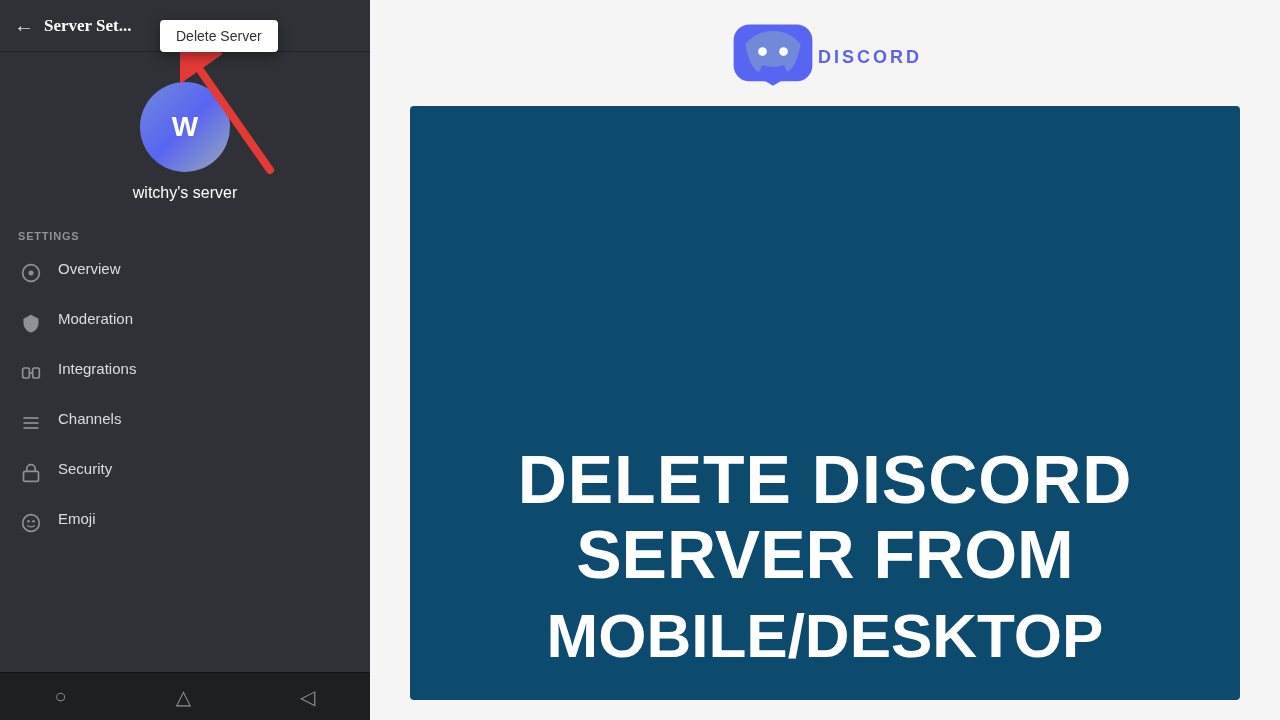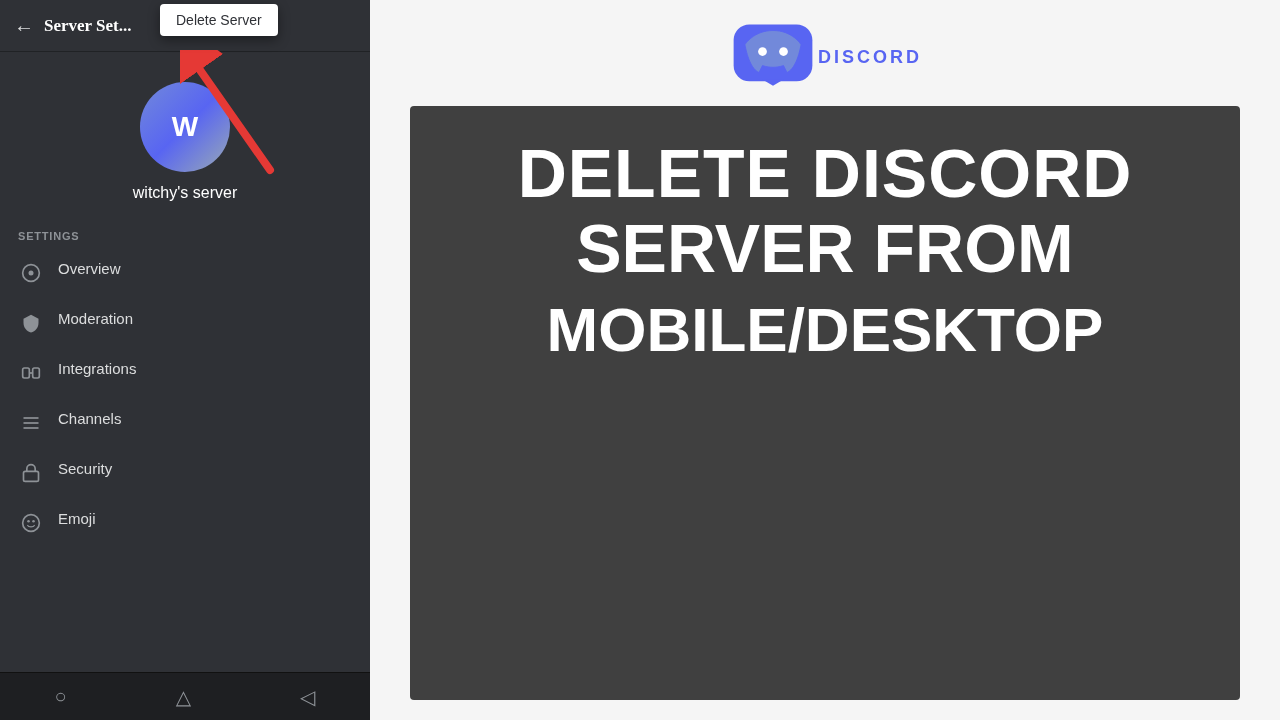--- a/index.html
+++ b/index.html
@@ -42,21 +42,21 @@
     .top-bar-title {
       color: #fff;
       font-size: 17px;
       font-weight: 600;
       font-family: Liberation Serif, serif;
     }
 
     
     .delete-server-popup {
       position: absolute;
-      top: 4px;
+      top: 20px;
       left: 160px;
       background: #fff;
       color: #2f3136;
       padding: 8px 16px;
       border-radius: 4px;
       font-size: 14px;
       font-weight: 500;
       z-index: 100;
       box-shadow: 0 4px 12px rgba(0,0,0,0.4);
       white-space: nowrap;
@@ -178,29 +178,29 @@
     .discord-text {
       color: #5865f2;
       font-size: 18px;
       font-weight: 700;
       letter-spacing: 3px;
       margin-top: 4px;
     }
 
     
     .main-banner {
-      background: #404040;
+      background: #0c4a6e;
       width: 100%;
       max-width: 830px;
       padding: 30px 16px;
       border-radius: 4px;
       display: flex;
       flex-direction: column;
       align-items: center;
-      justify-content: flex-start;
+      justify-content: flex-end;
       flex: 1;
     }
     .banner-line1 {
       color: #fff;
       font-size: 68px;
       font-weight: 900;
       text-align: center;
       line-height: 1.1;
       letter-spacing: 1px;
     }

